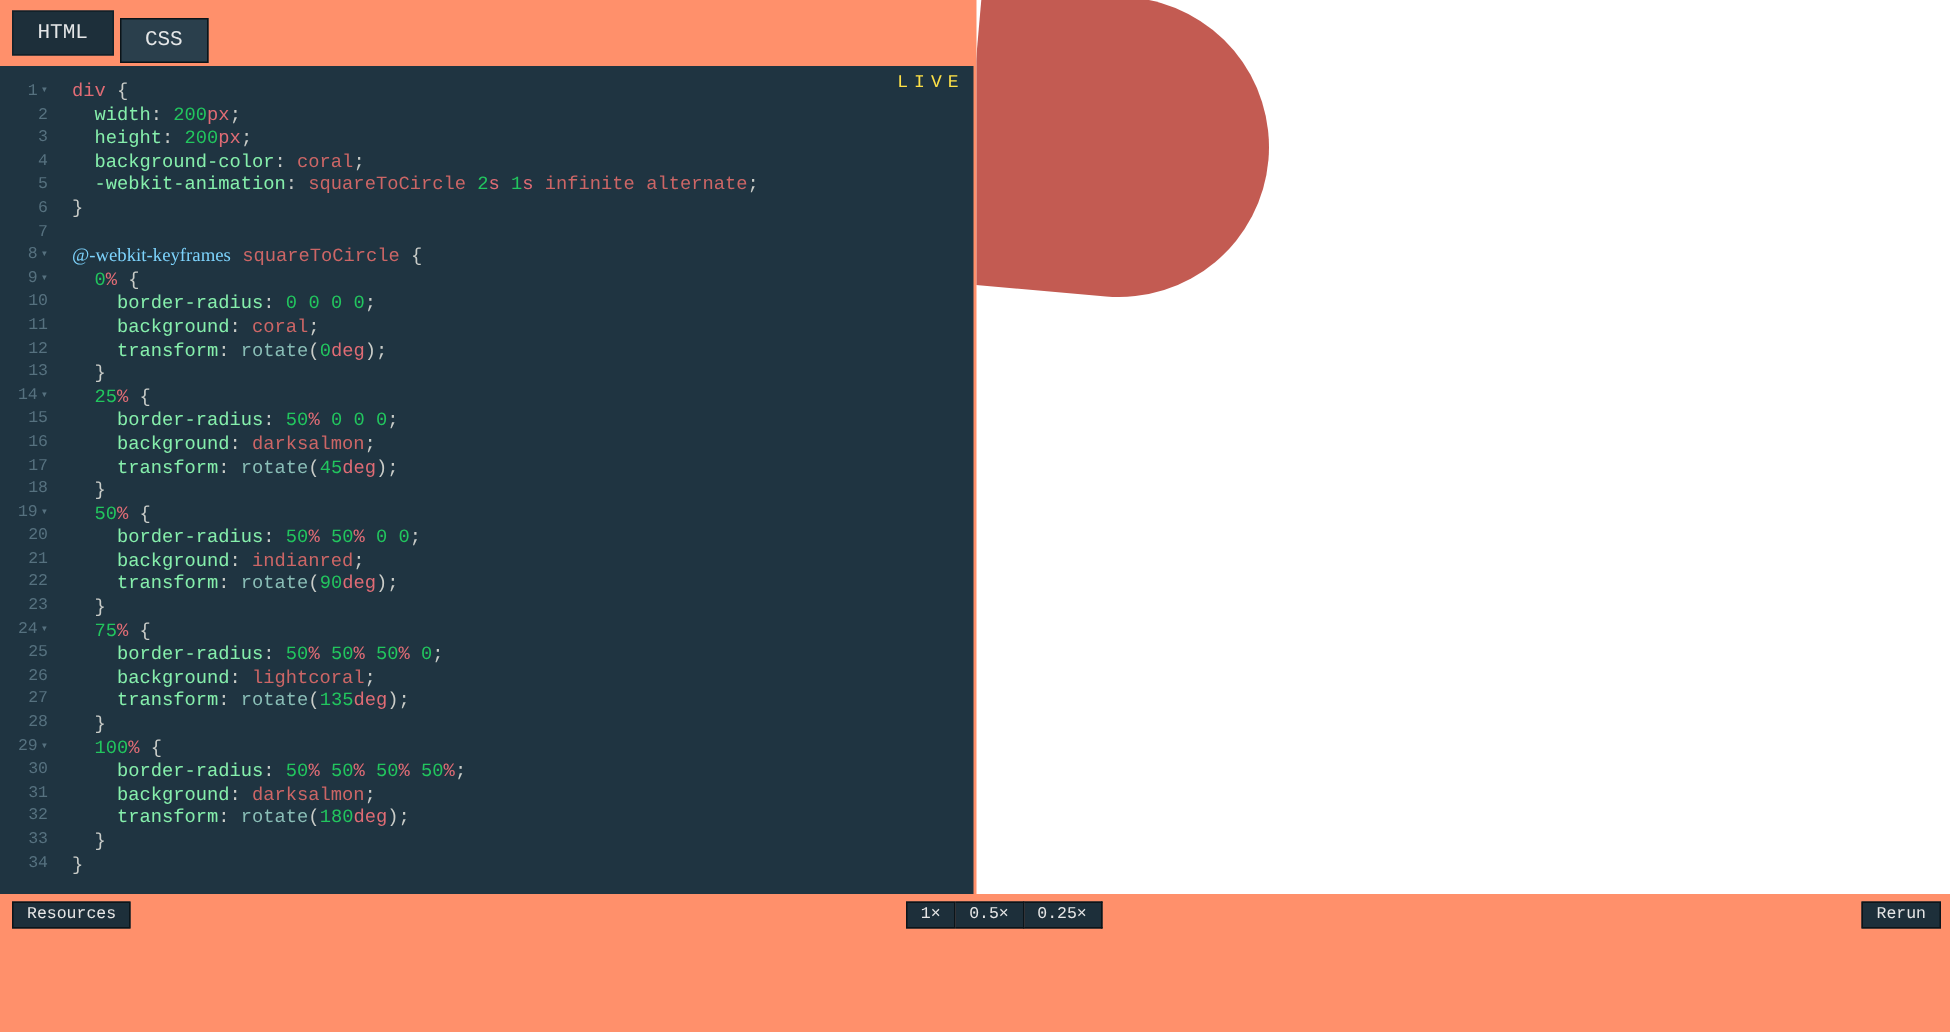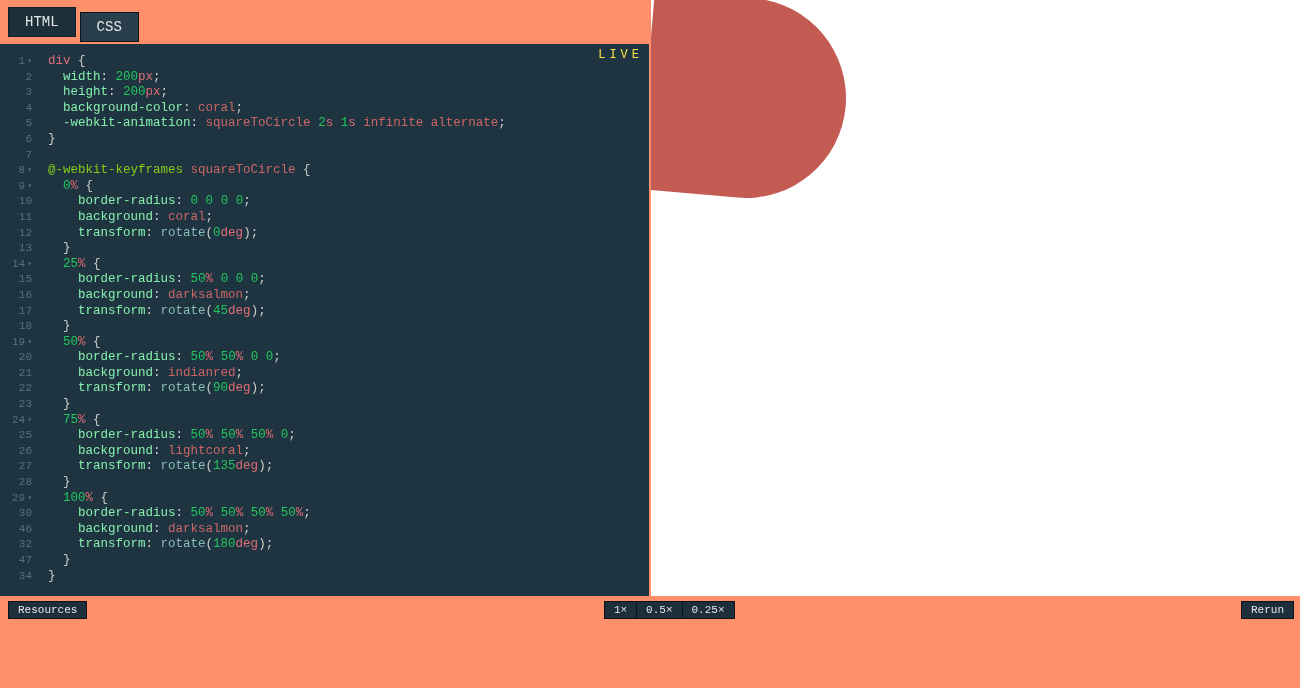--- a/index.html
+++ b/index.html
@@ -76,21 +76,21 @@
   padding: 10px 8px;
   line-height: 15.6px;
   font-size: 12.5px;
   white-space: pre;
 }
 .t-tag   { color: #e06c75; }
 .t-prop  { color: #86efac; }
 .t-punc  { color: #c9ccc8; }
 .t-num   { color: #22c55e; }
 .t-val   { color: #cc6666; }
-.t-at    { color: #84cc16; }
+.t-at    { color: #7dd3fc; font-family: Liberation Serif, serif; }
 .t-unit  { color: #e06c75; }
 .t-fn    { color: #8abeb7; }
 
 .result-pane {
   flex: 1;
   background: #ffffff;
   position: relative;
   overflow: hidden;
 }
 .animated-shape {
@@ -161,23 +161,23 @@
           <div>21</div>
           <div>22</div>
           <div>23</div>
           <div class="fold">24</div>
           <div>25</div>
           <div>26</div>
           <div>27</div>
           <div>28</div>
           <div class="fold">29</div>
           <div>30</div>
-          <div>46</div>
+          <div>31</div>
           <div>32</div>
-          <div>47</div>
+          <div>33</div>
           <div>34</div>
         </div>
       <div class="code" id="code"><span class="t-tag">div</span> <span class="t-punc">{</span>
   <span class="t-prop">width</span><span class="t-punc">:</span> <span class="t-num">200</span><span class="t-unit">px</span><span class="t-punc">;</span>
   <span class="t-prop">height</span><span class="t-punc">:</span> <span class="t-num">200</span><span class="t-unit">px</span><span class="t-punc">;</span>
   <span class="t-prop">background-color</span><span class="t-punc">:</span> <span class="t-val">coral</span><span class="t-punc">;</span>
   <span class="t-prop">-webkit-animation</span><span class="t-punc">:</span> <span class="t-val">squareToCircle</span> <span class="t-num">2</span><span class="t-unit">s</span> <span class="t-num">1</span><span class="t-unit">s</span> <span class="t-val">infinite</span> <span class="t-val">alternate</span><span class="t-punc">;</span>
 <span class="t-punc">}</span>
 
 <span class="t-at">@-webkit-keyframes</span> <span class="t-val">squareToCircle</span> <span class="t-punc">{</span>

